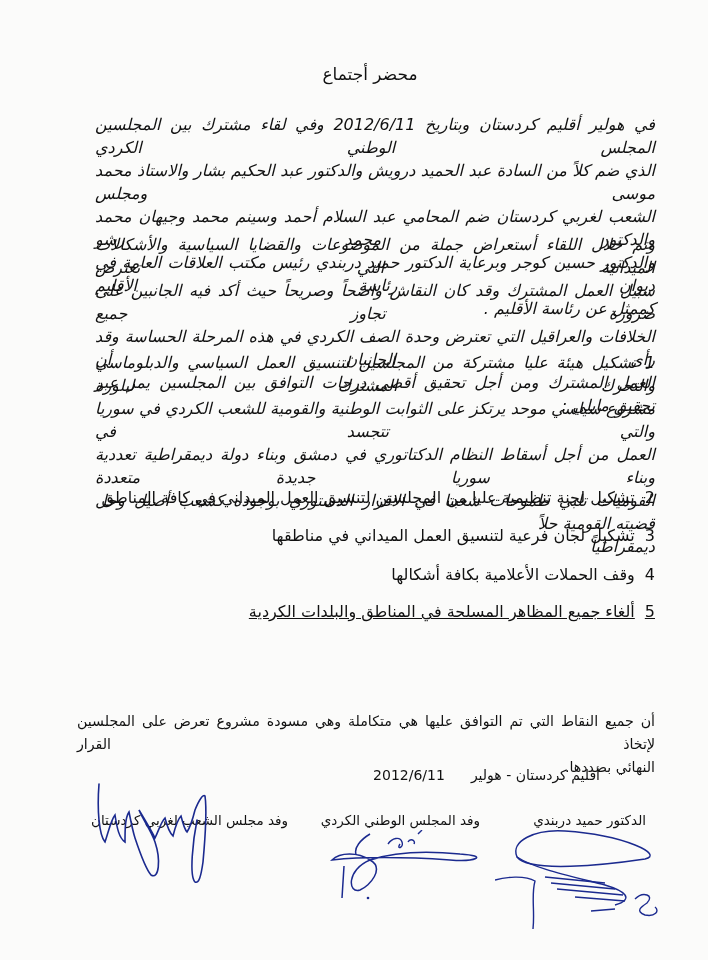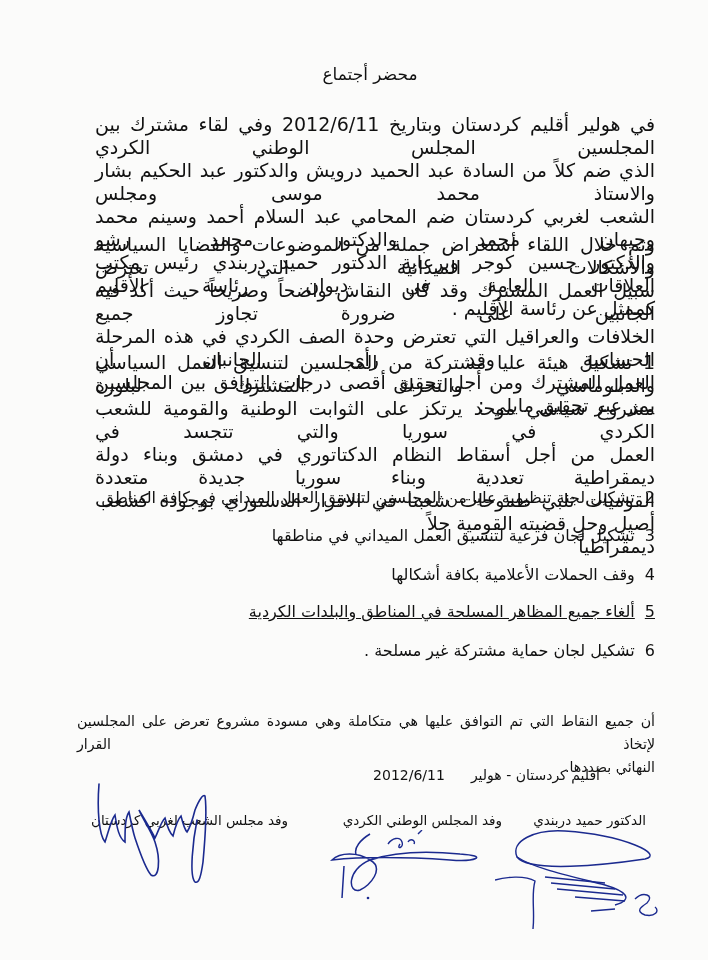--- a/index.html
+++ b/index.html
@@ -10,37 +10,37 @@
     color: #111;
     position: relative;
   }
   .page { position: absolute; left: 0; top: 0; width: 708px; height: 960px; }
   .title {
     position: absolute; top: 64px; left: 0; width: 740px;
     text-align: center; font-size: 17px; direction: rtl;
   }
   .block {
     position: absolute; direction: rtl; text-align: justify;
-    font-size: 19px; line-height: 23px; right: 53px; width: 560px;
+    font-size: 16px; line-height: 23px; right: 53px; width: 560px; font-style: italic;
   }
   .block p { margin: 0; }
   .p1 { top: 113px; }
   .p2 { top: 233px; }
   .item1 { top: 351px; }
   .list-item {
     position: absolute; right: 53px; direction: rtl;
     font-size: 16px; line-height: 23px; white-space: nowrap;
   }
   .list-item .num { margin-left: 10px; }
   .closing { position: absolute; top: 710px; right: 53px; width: 578px; direction: rtl; text-align: justify; font-size: 14.2px; line-height: 23px; }
   .place-date { position: absolute; top: 767px; right: 108px; direction: rtl; font-size: 14px; white-space: nowrap; }
   .place-date .date { margin-right: 26px; text-align: right; }
   .sig-label { position: absolute; top: 812px; direction: rtl; font-size: 13.5px; white-space: nowrap; }
   .sig-1 { right: 62px; }
-  .sig-2 { right: 206px; margin-left: 44px; }
+  .sig-2 { right: 228px; margin-left: 44px; }
   .sig-3 { right: 420px; }
   svg.sig { position: absolute; }
 </style>
 </head>
 <body>
 
 <div class="page">
 
   <div class="title">محضر أجتماع</div>
 
@@ -72,23 +72,20 @@
   </div>
   <div class="list-item" style="top:524px;">
     <span class="num">3</span><span>تشكيل لجان فرعية لتنسيق العمل الميداني في مناطقها</span>
   </div>
   <div class="list-item" style="top:563px;">
     <span class="num">4</span><span>وقف الحملات الأعلامية بكافة أشكالها</span>
   </div>
   <div class="list-item" style="top:600px;text-decoration:underline;">
     <span class="num">5</span><span>ألغاء جميع المظاهر المسلحة في المناطق والبلدات الكردية</span>
   </div>
-  <div class="list-item" style="top:639px;">
-    <span class="num">6</span><span>تشكيل لجان حماية مشتركة غير مسلحة .</span>
-  </div>
 
   <div class="closing">
     <p style="margin:0; text-align-last: justify;">أن جميع النقاط التي تم التوافق عليها هي متكاملة وهي مسودة مشروع تعرض على المجلسين لإتخاذ القرار</p>
     <p style="margin:0;">النهائي بصددها.</p>
   </div>
 
   <div class="place-date">
     <span>أقليم كردستان - هولير</span><span class="date">2012/6/11</span>
   </div>
 

